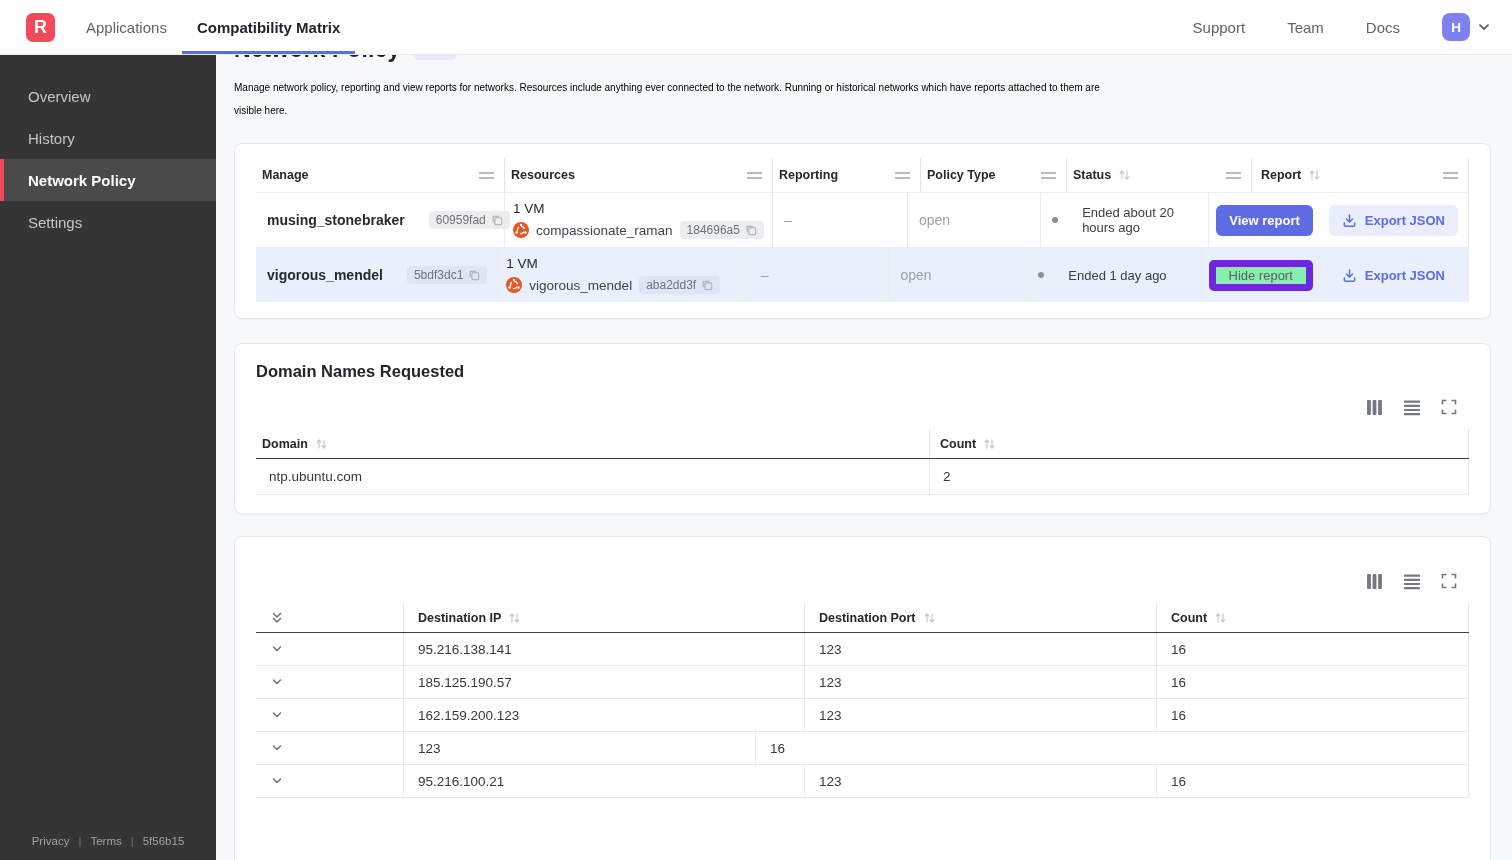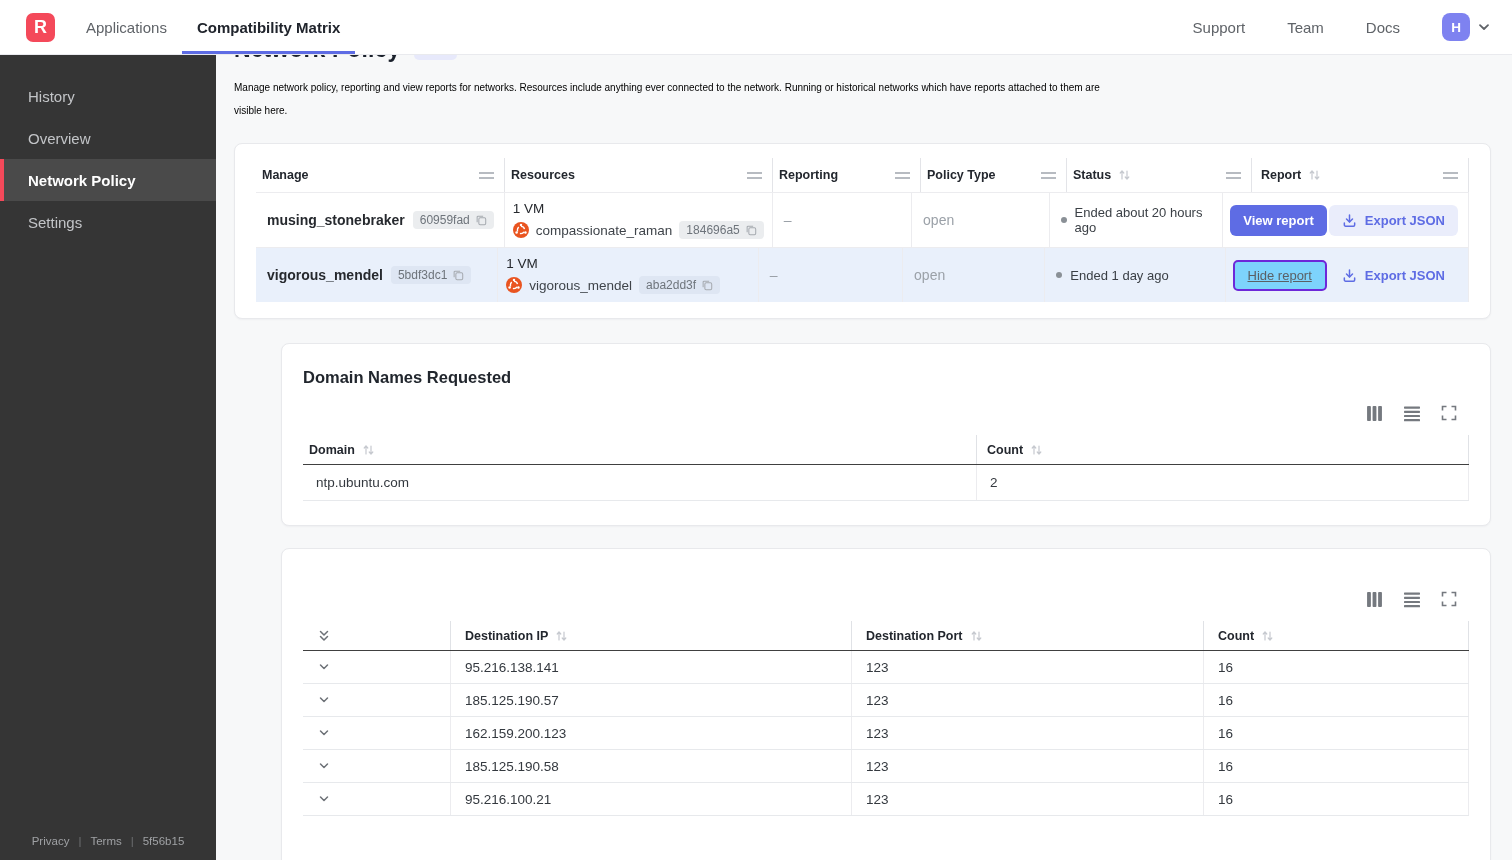--- a/index.html
+++ b/index.html
@@ -41,39 +41,39 @@
   .card{background:#fff;border:1px solid #e8e9ec;border-radius:8px;box-shadow:0 1px 2px rgba(16,24,40,.04);}
 
   
   .card.networks{margin-top:21px;padding:14px 21px 16px;}
   .nt-header{display:flex;height:34px;}
   .nt-th{display:flex;align-items:center;gap:7px;padding:0 10px 0 6px;border-right:1px solid #e3e4e8;font-size:12.5px;font-weight:700;color:#23272e;}
   .handle{margin-left:auto;width:15px;height:7px;border-top:2px solid #b7bbc1;border-bottom:2px solid #b7bbc1;cursor:col-resize;flex:none;}
   .sort-icon{display:inline-flex;flex:none;cursor:pointer;}
   .nt-row{display:flex;min-height:54px;border-top:1px solid #ececef;}
   .nt-row.selected{background:var(--row-selected);}
-  .nt-td{display:flex;align-items:center;gap:8px;padding:8px 10px 8px 11px;border-right:1px solid #ececef;font-size:14px;color:#3c4248;}
+  .nt-td{display:flex;align-items:center;gap:24px;padding:8px 10px 8px 11px;border-right:1px solid #ececef;font-size:14px;color:#3c4248;}
   .net-name{font-weight:700;color:#26292e;}
   .pill{display:inline-flex;align-items:center;gap:5px;background:#ebedef;border-radius:4px;padding:2px 7px;font-size:12px;color:#6e747b;white-space:nowrap;}
   .selected .pill{background:#dee6f3;}
   .res-cell{flex-direction:column;align-items:flex-start;justify-content:center;gap:5px;padding-left:8px;}
   .res-line1{font-weight:400;font-size:13.5px;color:#26292e;}
   .res-line2{display:flex;align-items:center;gap:7px;font-size:13.5px;color:#3f444a;}
   .muted{color:#9ba1a8;}
   .status-cell .dot{width:6px;height:6px;border-radius:50%;background:#8a9096;flex:none;}
   .status-cell span.txt{font-size:13px;color:#3b4046;}
-  .report-cell{gap:2px;padding-left:7px;}
+  .report-cell{gap:16px;padding-left:7px;}
   .btn{border:none;border-radius:6px;height:31px;font-family:inherit;font-size:13px;cursor:pointer;display:inline-flex;align-items:center;gap:8px;padding:0 13px;white-space:nowrap;}
   .btn-primary{background:var(--accent);color:#fff;font-weight:700;}
-  .btn-outline{background:#7dd3fc;border:2px solid #6d28d9;border-radius:5px;color:#5b6065;text-decoration:underline;}
+  .btn-outline{background:#86efac;border:7px solid #6d28d9;border-radius:5px;color:#5b6065;}
   .btn-export{background:var(--accent-soft);color:var(--accent);font-weight:700;}
   .selected .btn-export{background:transparent;}
 
   
-  .card.block{margin-top:24px;padding:24px 21px;margin-left:47px;}
+  .card.block{margin-top:24px;padding:18px 21px;}
   .card.block.last{margin-top:22px;padding-bottom:70px;}
   .card-title{font-size:16.5px;font-weight:700;color:#21262d;}
   .card-toolbar{display:flex;justify-content:flex-end;align-items:center;gap:20px;margin-top:16px;padding-right:12px;height:20px;}
   .tool-icon{display:inline-flex;cursor:pointer;}
 
   .flex-table{margin-top:12px;}
   .ft-header{display:flex;height:30px;border-bottom:1px solid #404040;}
   .ft-th{display:flex;align-items:center;gap:7px;font-size:12.5px;font-weight:700;color:#23272e;border-right:1px solid #e0e2e6;padding-left:6px;}
   .ft-row{display:flex;height:36px;border-bottom:1px solid #e7e9ec;}
   .ft-td{display:flex;align-items:center;font-size:13.5px;color:#34393f;border-right:1px solid #ececef;padding-left:13px;}
@@ -101,22 +101,22 @@
         <svg width="16" height="16" viewBox="0 0 16 16" fill="none" stroke="#5f6368" stroke-width="1.8" stroke-linecap="round" stroke-linejoin="round">
             <path d="M4 6.2 8 10l4-3.8"></path>
           </svg>
       </span>
     </div>
   </div>
 </header>
 
 <aside class="sidebar">
   <nav class="side-nav">
+    <div class="side-item">Overview</div>
     <div class="side-item">History</div>
-    <div class="side-item">Overview</div>
     <div class="side-item active">Network Policy</div>
     <div class="side-item">Settings</div>
   </nav>
   <div class="side-footer">
     <a>Privacy</a>
     <span class="sep">|</span>
     <a>Terms</a>
     <span class="sep">|</span>
     <span>5f56b15</span>
   </div>
@@ -418,21 +418,20 @@
         <div class="ft-td" style="width:401px">162.159.200.123</div>
         <div class="ft-td" style="width:352px">123</div>
         <div class="ft-td" style="flex:1">16</div>
       </div>
       <div class="ft-row">
         <div class="ft-td expander" style="width:148px">
           <svg width="14" height="14" viewBox="0 0 14 14" fill="none" stroke="#6d7177" stroke-width="1.5" stroke-linecap="round" stroke-linejoin="round">
               <path d="M3.5 5 7 8.5 10.5 5"></path>
             </svg>
         </div>
-        <div class="ft-td" style="width:401px">185.125.190.58</div>
         <div class="ft-td" style="width:352px">123</div>
         <div class="ft-td" style="flex:1">16</div>
       </div>
       <div class="ft-row">
         <div class="ft-td expander" style="width:148px">
           <svg width="14" height="14" viewBox="0 0 14 14" fill="none" stroke="#6d7177" stroke-width="1.5" stroke-linecap="round" stroke-linejoin="round">
               <path d="M3.5 5 7 8.5 10.5 5"></path>
             </svg>
         </div>
         <div class="ft-td" style="width:401px">95.216.100.21</div>

